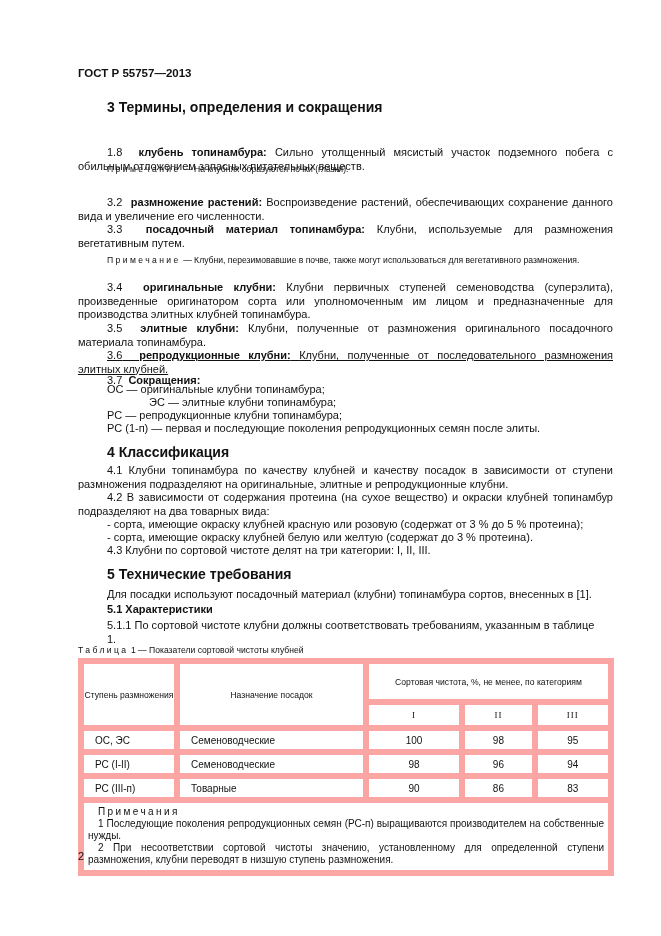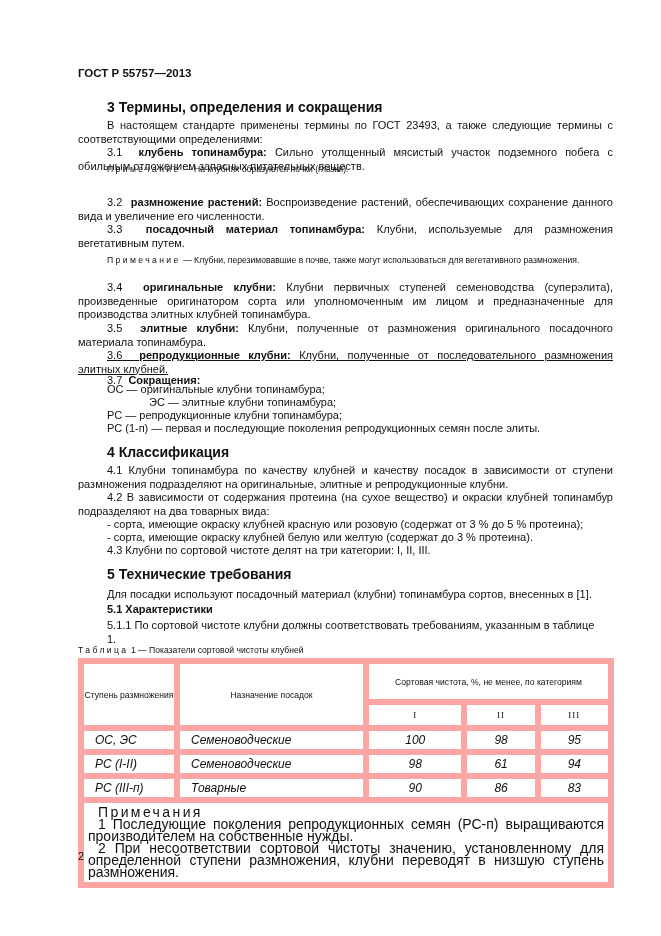--- a/index.html
+++ b/index.html
@@ -17,39 +17,38 @@
     .caption { position: absolute; left: 78px; top: 645px; font-size: 8.6px; }
     table.t { position: absolute; left: 78px; top: 658px; width: 536px; border-collapse: collapse;
               font-size: 8.6px; }
     table.t td, table.t th { border: 6px solid #fca5a5; font-weight: normal; padding: 0; }
     .c-step { width: 90px; text-align: center; }
     .c-dest { width: 183px; }
     .c-num { text-align: center; }
     .roman { font-family: "Liberation Serif", serif; font-size: 9px; letter-spacing: 1px; }
     tr.hdr1 td { height: 35px; }
     tr.hdr2 td { height: 20px; }
-    tr.body-row td { height: 18px; font-size: 12px; font-style: italic; }
+    tr.body-row td { height: 18px; font-size: 10px; }
     tr.first-body td { border-top: 3px solid #111; }
     .pad-l { padding-left: 11px !important; text-align: left; }
-    .notes-cell { padding: 3px 4px 4px 4px !important; font-size: 14px; line-height: 12px; text-align: justify; }
+    .notes-cell { padding: 3px 4px 4px 4px !important; font-size: 10px; line-height: 12px; text-align: justify; }
     .notes-cell .ind { display: inline-block; width: 10px; }
     .pnum { position: absolute; left: 78px; top: 850px; font-size: 11px; }
   </style>
 </head>
 <body>
 
 <div class="page">
 
   <div class="hdr">ГОСТ Р 55757—2013</div>
 
   <h2 class="h1" style="top:99px;">3  Термины, определения и сокращения</h2>
 
-  <p class="p" style="top:119px;"><span class="ind"></span><span>В настоящем стандарте применены термины по ГОСТ 23493, а также следующие термины с соответствующими определениями:</span></p>
 
-  <p class="p" style="top:146px;"><span class="ind"></span><span>3.1</span>&nbsp; <b>клубень топинамбура:</b> <span>Сильно утолщенный мясистый участок подземного побега с обильным отложением запасных питательных веществ.</span></p>
+  <p class="p" style="top:146px;"><span class="ind"></span><span>1.8</span>&nbsp; <b>клубень топинамбура:</b> <span>Сильно утолщенный мясистый участок подземного побега с обильным отложением запасных питательных веществ.</span></p>
 
   <p class="note" style="top:163px;"><span style="display:inline-block;width:29px;"></span><span class="spaced">Примечание</span><span> — На клубнях образуются почки (глазки).</span></p>
 
   <p class="p" style="top:196px;"><span class="ind"></span><span>3.2</span>&nbsp; <b>размножение растений:</b> <span>Воспроизведение растений, обеспечивающих сохранение данного вида и увеличение его численности.</span></p>
 
   <p class="p" style="top:223px;"><span class="ind"></span><span>3.3</span>&nbsp; <b>посадочный материал топинамбура:</b> <span>Клубни, используемые для размножения вегетативным путем.</span></p>
 
   <p class="note" style="top:254px;"><span style="display:inline-block;width:29px;"></span><span class="spaced">Примечание</span><span> — Клубни, перезимовавшие в почве, также могут использоваться для вегетативного размножения.</span></p>
 
   <p class="p" style="top:281px;"><span class="ind"></span><span>3.4</span>&nbsp; <b>оригинальные клубни:</b> <span>Клубни первичных ступеней семеноводства (суперэлита), произведенные оригинатором сорта или уполномоченным им лицом и предназначенные для производства элитных клубней топинамбура.</span></p>
@@ -96,21 +95,21 @@
       <td class="pad-l">ОС, ЭС</td>
       <td class="pad-l">Семеноводческие</td>
       <td class="c-num">100</td>
       <td class="c-num">98</td>
       <td class="c-num">95</td>
     </tr>
     <tr class="body-row">
       <td class="pad-l">РС (I-II)</td>
       <td class="pad-l">Семеноводческие</td>
       <td class="c-num">98</td>
-      <td class="c-num">61</td>
+      <td class="c-num">96</td>
       <td class="c-num">94</td>
     </tr>
     <tr class="body-row">
       <td class="pad-l">РС (III-п)</td>
       <td class="pad-l">Товарные</td>
       <td class="c-num">90</td>
       <td class="c-num">86</td>
       <td class="c-num">83</td>
     </tr>
     <tr>

